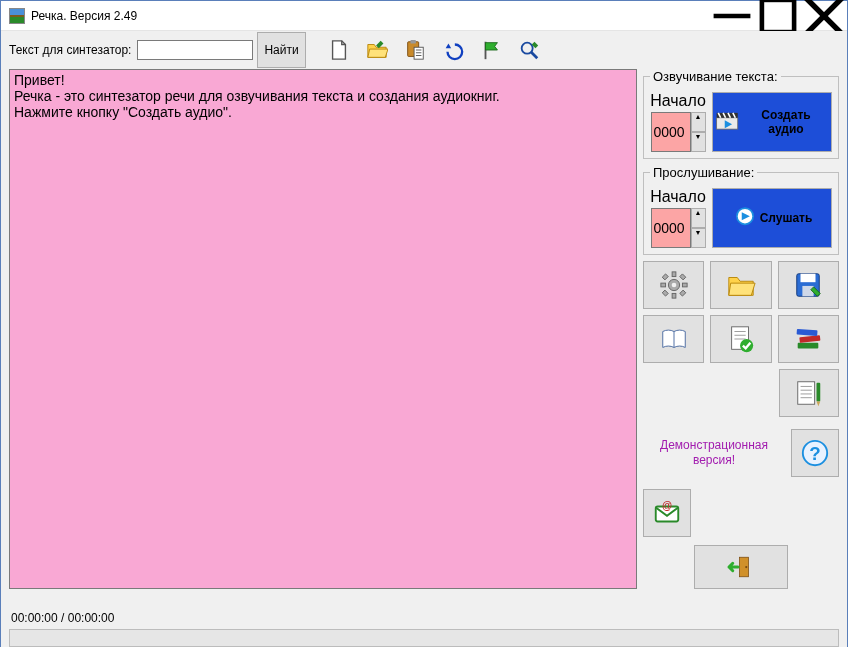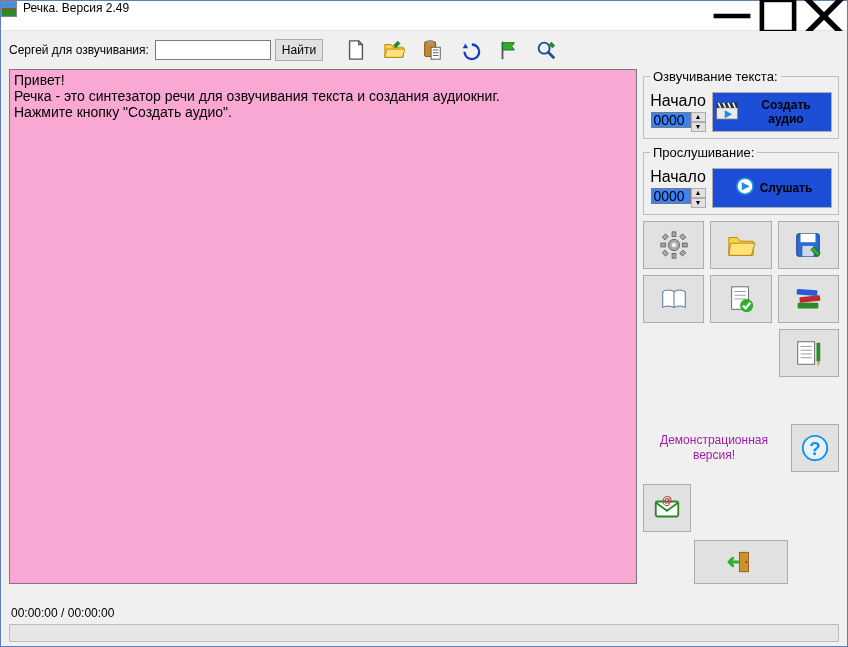--- a/index.html
+++ b/index.html
@@ -14,21 +14,22 @@
     width: 848px;
     height: 647px;
     border: 1px solid #5a7fba;
     display: flex;
     flex-direction: column;
     background: #fff;
   }
   .titlebar {
     height: 30px;
     display: flex;
-    padding: 0 0 0 0;
+    align-items: center;
+    padding: 0 0 0 8px;
     border-bottom: 1px solid #e5e5e5;
   }
   .title-icon {
     width: 16px; height: 16px;
     margin-right: 6px;
     background: linear-gradient(to bottom, #4a90d9 45%, #7c5c1e 45%, #7c5c1e 60%, #2a8a2a 60%);
     border: 1px solid #888;
   }
   .titlebar-title { flex: 1; font-size: 12px; }
   .win-controls { display: flex; height: 100%; }
@@ -57,21 +58,21 @@
   .search-input {
     width: 116px; height: 20px;
     border: 1px solid #7a7a7a;
     background: #fff;
     padding: 0 3px;
     font: inherit;
   }
   .btn {
     background: #e1e1e1;
     border: 1px solid #adadad;
-    height: 22px;
+    height: 36px;
     padding: 0 6px;
     font: inherit;
     cursor: default;
   }
   .toolbar-icons {
     display: flex;
     align-items: center;
     gap: 16px;
     margin-left: 18px;
   }
@@ -124,26 +125,26 @@
     display: flex;
     flex-direction: column;
     align-items: center;
     width: 56px;
   }
   .spin-label { font-size: 16px; margin-bottom: 2px; }
   .spinner {
     display: flex;
   }
   .spinner input {
-    width: 40px; height: 16px;
+    width: 40px; height: 40px;
     border: 1px solid #7a7a7a;
     font: inherit; font-size: 14px;
     text-align: left;
     padding: 0 2px;
-    background: #3b82f6;
+    background: #fca5a5;
   }
   .spin-btns {
     display: flex; flex-direction: column;
     width: 15px;
   }
   .spin-btns .sp {
     flex: 1;
     background: #e1e1e1;
     border: 1px solid #adadad;
     font-size: 7px;
@@ -246,21 +247,21 @@
             <line x1="1" y1="1" x2="9" y2="9" stroke="#000" stroke-width="1.2"></line>
             <line x1="9" y1="1" x2="1" y2="9" stroke="#000" stroke-width="1.2"></line>
           </svg>
       </div>
     </div>
   </div>
 
   <div class="client">
 
     <div class="top-row">
-      <span class="search-label">Сергей для озвучивания:</span>
+      <span class="search-label">Текст для синтезатор:</span>
       <input class="search-input" value="" style="">
       <button class="btn">Найти</button>
 
       <div class="toolbar-icons">
         <span class="ticon">
           <svg viewBox="0 0 24 24">
               <path d="M5 2h10l4 4v16H5z" fill="#fff" stroke="#555" stroke-width="1.5"></path>
               <path d="M15 2v4h4" fill="none" stroke="#555" stroke-width="1.5"></path>
             </svg>
         </span>

